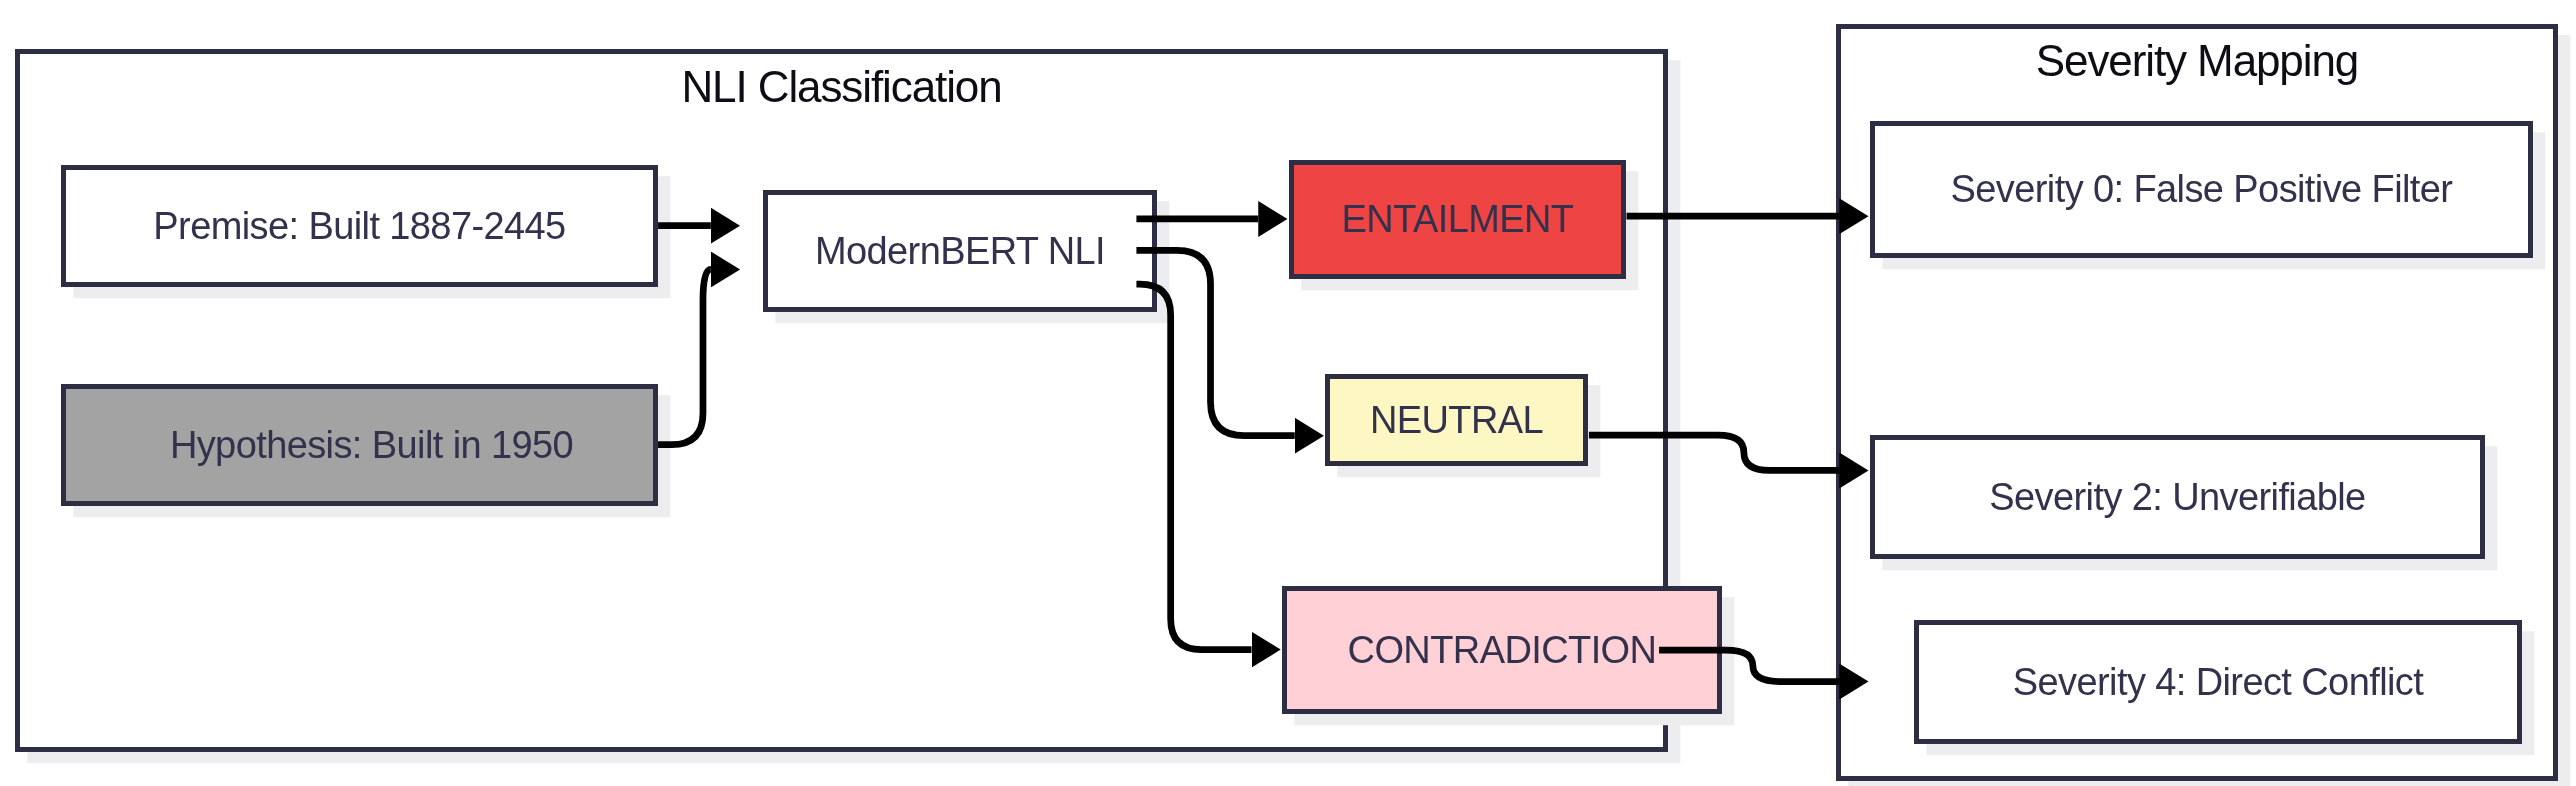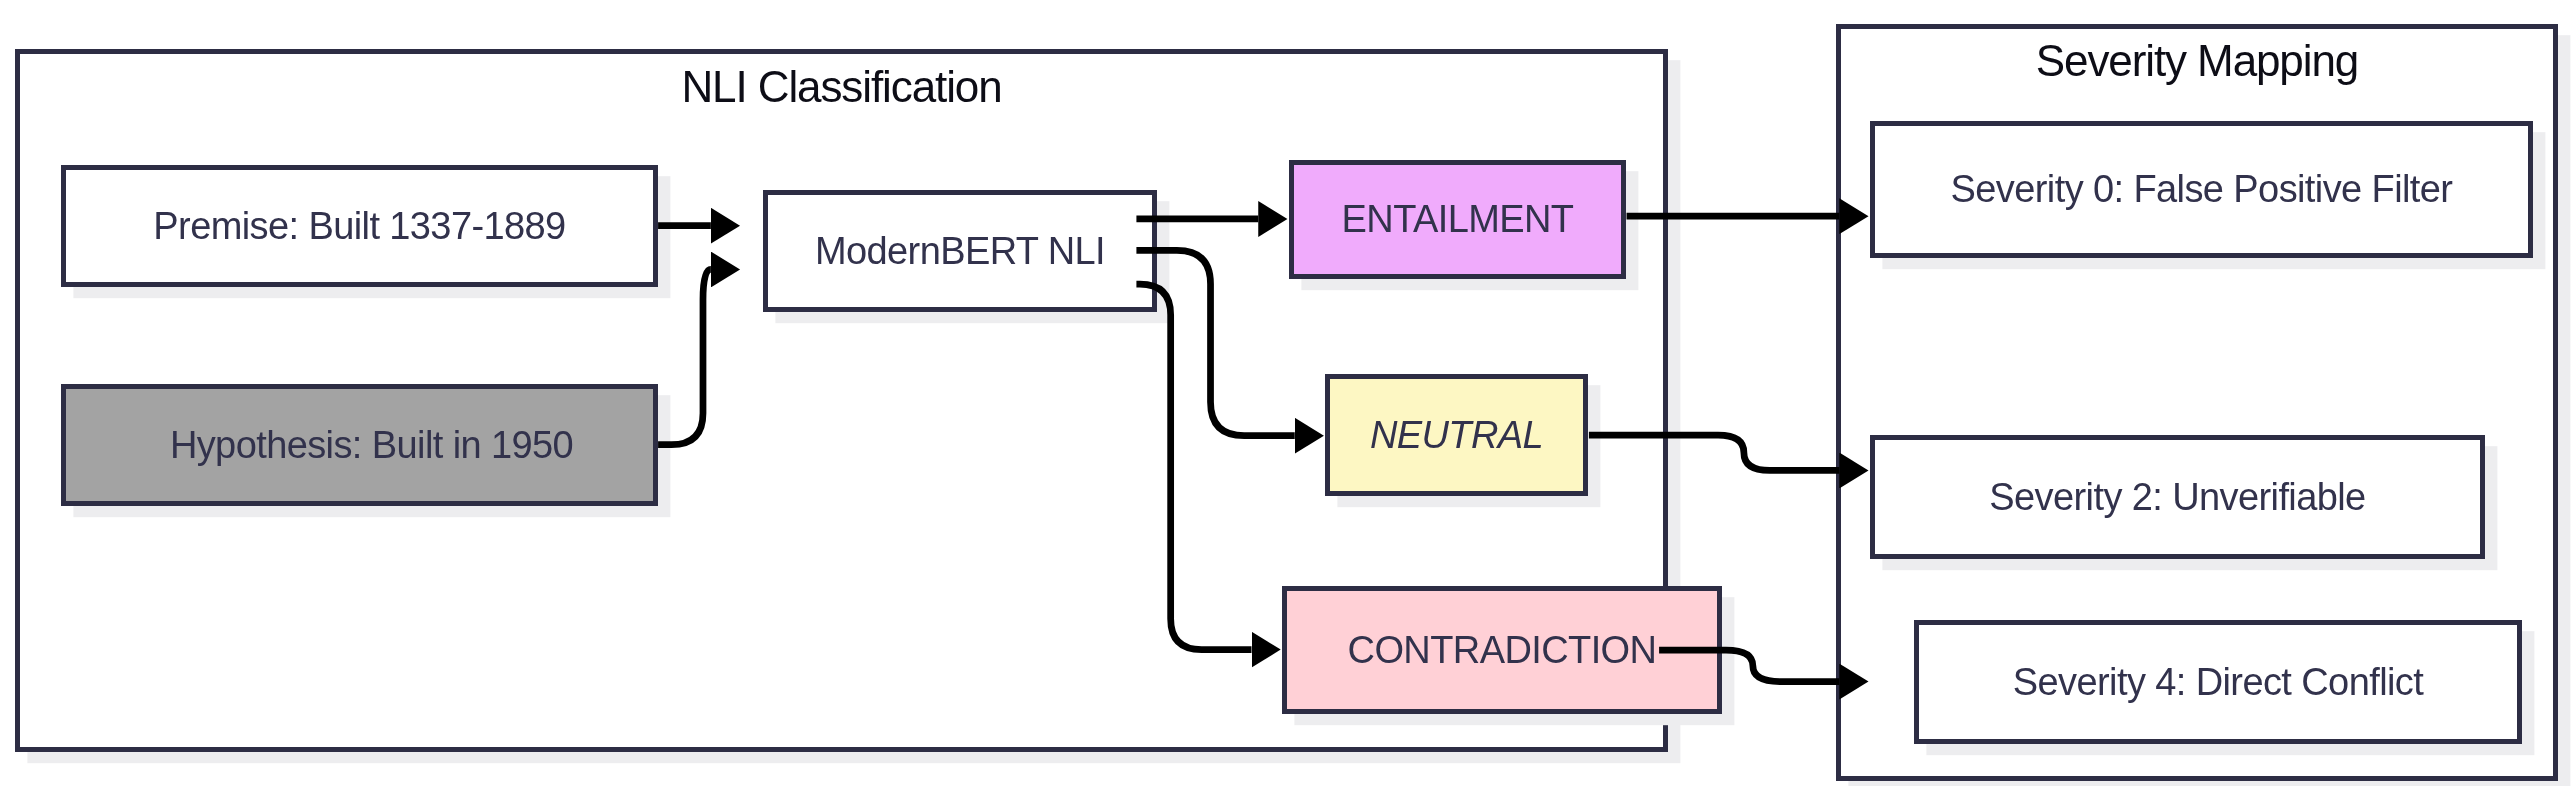--- a/index.html
+++ b/index.html
@@ -44,21 +44,21 @@
     display:flex;align-items:center;justify-content:center;
     text-align:center;
     color:var(--ntext);
     font-size:38px;line-height:1.32;
     letter-spacing:-0.6px;
   }
   .n-premise      {left:61px; top:165px; width:597px;height:122px;}
   .n-hypothesis   {left:61px; top:384px; width:597px;height:122px;}
   .n-modernbert   {left:763px;top:190px; width:394px; height:122px;}
   .n-entailment   {left:1289px;top:160px; width:337px; height:119px;}
-  .n-neutral      {left:1325px;top:374px; width:263px; height:122px;font-style:italic;}
+  .n-neutral      {left:1325px;top:374px; width:263px; height:92px;}
   .n-contradiction{left:1282px;top:586px;width:440px; height:128px;}
   .n-severity0    {left:1870px;top:121px; width:663px;height:137px;}
   .n-severity2    {left:1870px;top:410px; width:615px;height:124px;margin-top:25px;}
   .n-severity4    {left:1870px;top:620px;width:608px;height:124px;}
   .n-severity0 .nlabel{max-width:517px;}
   .edges{
     position:absolute;left:0;top:0;width:2576px;height:786px;
     pointer-events:none;
   }
   .edges path.edge{
@@ -74,32 +74,32 @@
 
   <div class="container c-nli">
     <div class="ctitle">NLI Classification</div>
   </div>
 
   <div class="container c-sev">
     <div class="ctitle">Severity Mapping</div>
   </div>
 
   <div class="node n-premise" style="background: rgb(255, 255, 255);">
-    <span class="nlabel">Premise: Built 1337-1889</span>
+    <span class="nlabel">Premise: Built 1887-2445</span>
   </div>
 
   <div class="node n-hypothesis" style="background: #a3a3a3; padding-left: 24px;">
     <span class="nlabel">Hypothesis: Built in 1950</span>
   </div>
 
   <div class="node n-modernbert" style="background: rgb(255, 255, 255);">
     <span class="nlabel">ModernBERT NLI</span>
   </div>
 
-  <div class="node n-entailment" style="background: #f0abfc;">
+  <div class="node n-entailment" style="background: #ef4444;">
     <span class="nlabel">ENTAILMENT</span>
   </div>
 
   <div class="node n-neutral" style="background: rgb(253, 247, 195);">
     <span class="nlabel">NEUTRAL</span>
   </div>
 
   <div class="node n-contradiction" style="background: rgb(255, 208, 214);">
     <span class="nlabel">CONTRADICTION</span>
   </div>

